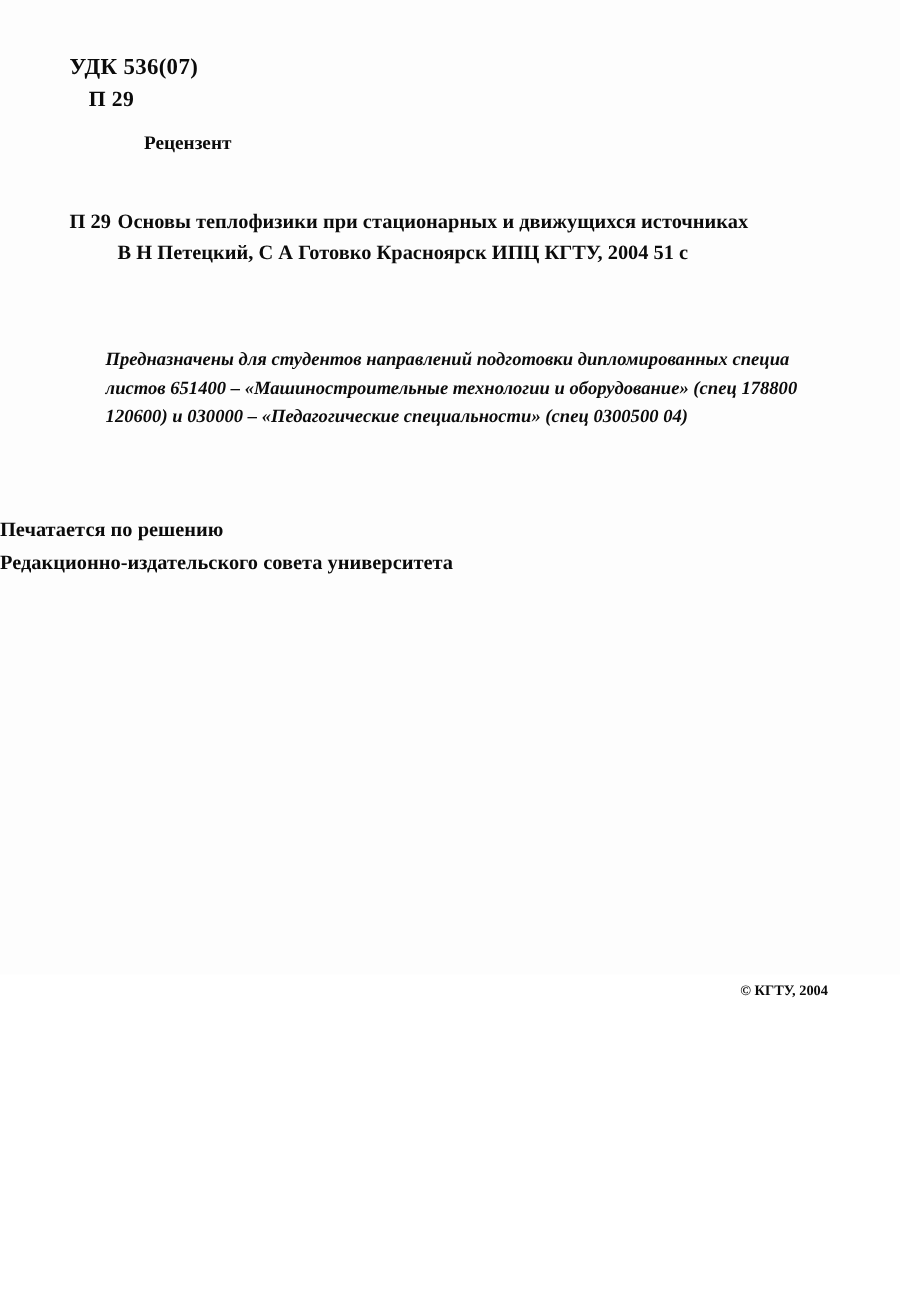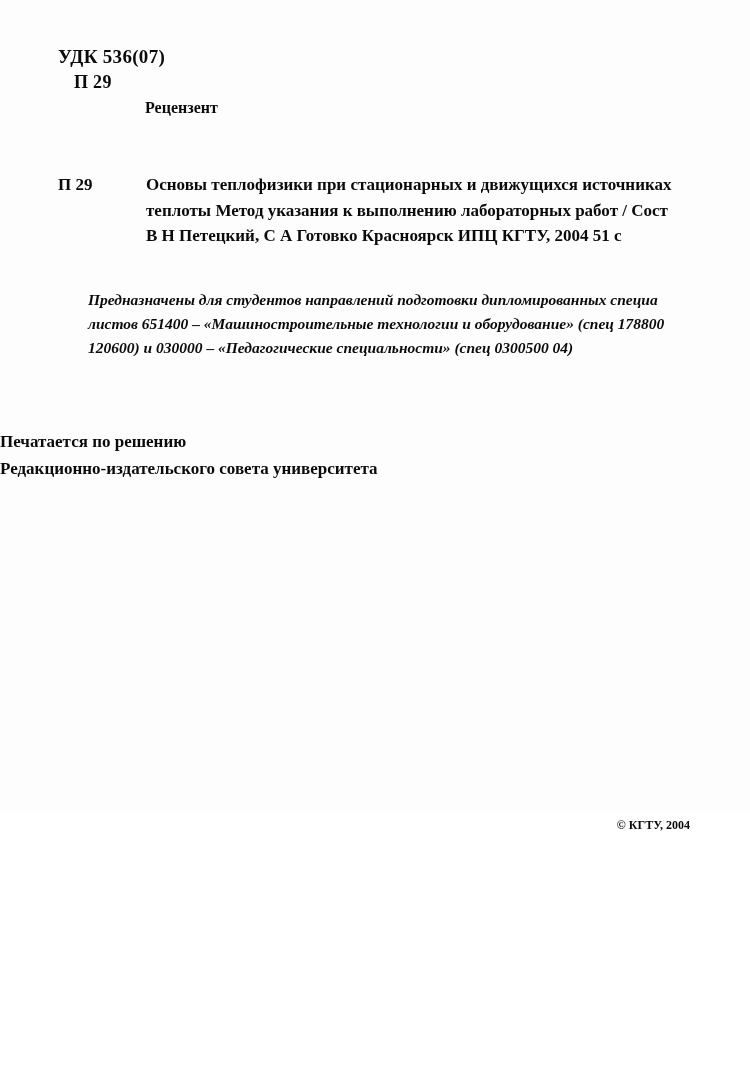--- a/index.html
+++ b/index.html
@@ -37,24 +37,23 @@
   }
   .udk-line.second {
     margin-left: 16px;
     font-size: 18px;
   }
 
   
   .reviewer-block {
     position: absolute;
     left: 120px;
-    top: 96px;
+    top: 108px;
     width: 580px;
     line-height: 1.45;
-    margin-left: 25px;
   }
   .reviewer-label {
     font-size: 16px;
     font-weight: bold;
   }
   .reviewer-name {
     font-size: 16px;
     font-weight: bold;
     white-space: nowrap;
     letter-spacing: 0.1px;
@@ -69,21 +68,21 @@
   }
   .biblio-code {
     position: absolute;
     left: 0;
     top: 3px;
     font-size: 17px;
     font-weight: bold;
     white-space: nowrap;
   }
   .biblio-text {
-    margin-left: 88px;
+    margin-left: 40px;
     font-size: 17px;
     font-weight: bold;
     line-height: 1.5;
     text-align: justify;
   }
   .biblio-text div {
     white-space: nowrap;
   }
 
   
@@ -134,21 +133,20 @@
   </div>
 
   <div class="reviewer-block">
     <div class="reviewer-label">Рецензент</div>
   </div>
 
   <div class="biblio">
     <div class="biblio-code">П 29</div>
     <div class="biblio-text">
       <div>Основы  теплофизики  при  стационарных  и  движущихся  источниках</div>
-      <div>теплоты  Метод  указания к выполнению лабораторных работ / Сост</div>
       <div>В  Н  Петецкий, С  А  Готовко  Красноярск  ИПЦ  КГТУ, 2004  51 с</div>
     </div>
   </div>
 
   <div class="audience">
     <div>Предназначены для студентов направлений подготовки дипломированных специа</div>
     <div>листов 651400 – «Машиностроительные технологии и оборудование» (спец  178800</div>
     <div>120600) и 030000 – «Педагогические специальности» (спец  0300500 04)</div>
   </div>
 

